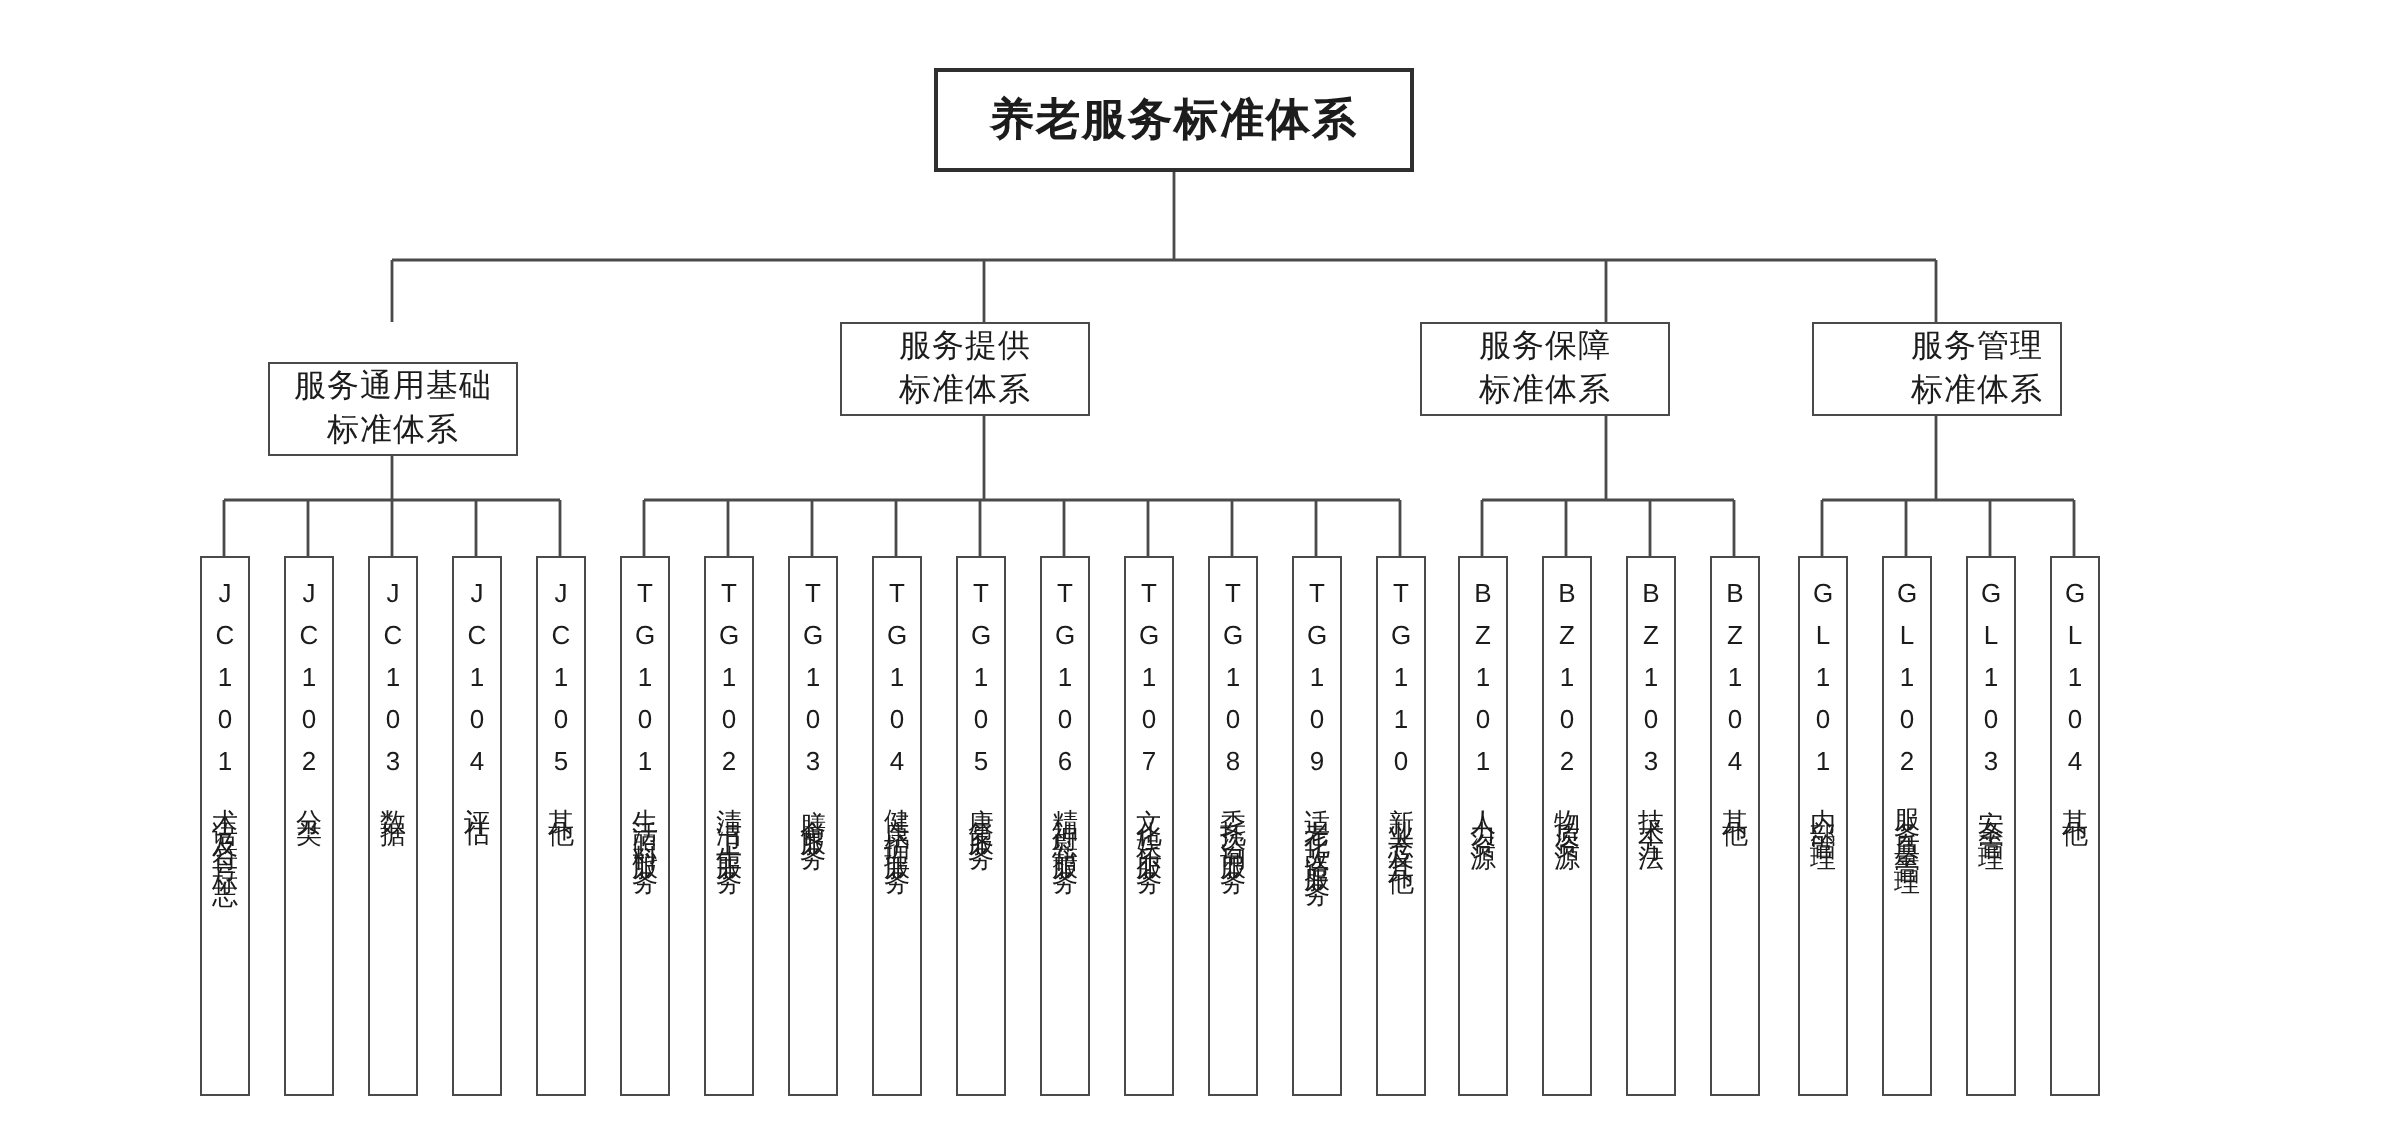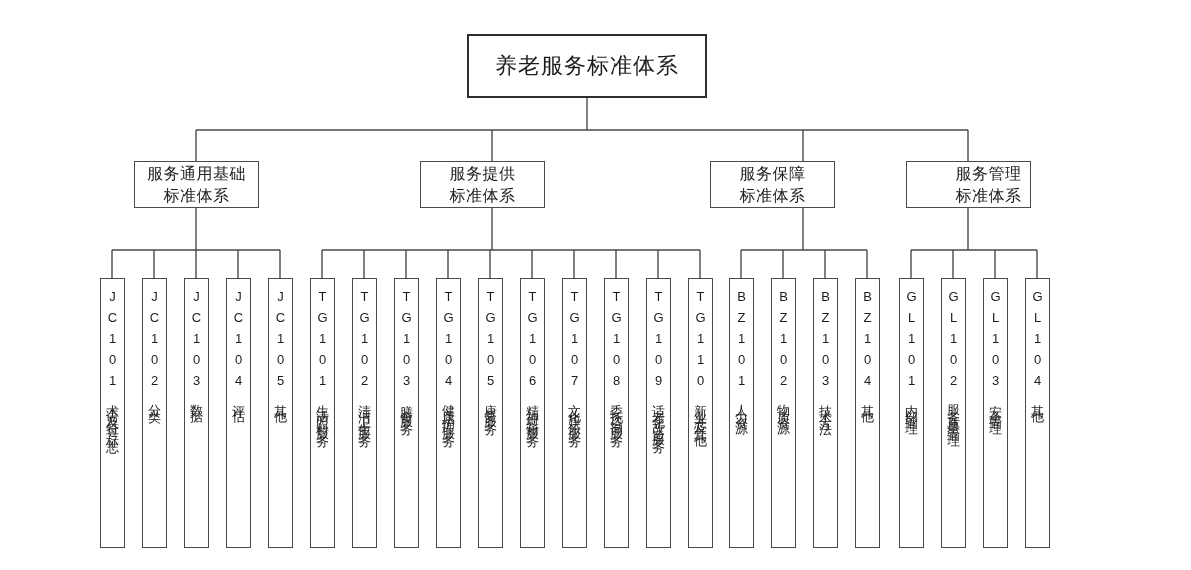--- a/index.html
+++ b/index.html
@@ -7,22 +7,22 @@
     position:relative;width:1191px;height:570px;background:#ffffff;overflow:hidden;
     font-family:"Liberation Sans","DejaVu Sans",sans-serif;color:#1c1c1c;
   }
   svg.connectors{position:absolute;left:0;top:0;z-index:1;}
   .node{
     position:absolute;background:#ffffff;border:1px solid #4a4a4a;
     display:flex;align-items:center;justify-content:center;text-align:center;
     box-sizing:border-box;z-index:2;
   }
   .root-node{
-    left:467px;top:34px;width:240px;height:64px;border:2px solid #2f2f2f;
-    font-size:22px;font-weight:400;letter-spacing:1px;
+    left:467px;top:34px;width:240px;height:52px;border:2px solid #2f2f2f;
+    font-size:22px;font-weight:700;letter-spacing:1px;
   }
   .branch-node{
     top:161px;width:125px;height:47px;font-size:16px;line-height:1.35;
     white-space:pre-line;letter-spacing:0.5px;
   }
   .leaf-node{
     top:278px;width:25px;height:270px;align-items:flex-start;
     padding-top:10px;
   }
   .leaf-node .vtext{
@@ -42,21 +42,21 @@
       <path d="M492 208 V250 M322 250 H700 M322 250 V278 M364 250 V278 M406 250 V278 M448 250 V278 M490 250 V278 M532 250 V278 M574 250 V278 M616 250 V278 M658 250 V278 M700 250 V278"></path>
       <path d="M803 208 V250 M741 250 H867 M741 250 V278 M783 250 V278 M825 250 V278 M867 250 V278"></path>
       <path d="M968 208 V250 M911 250 H1037 M911 250 V278 M953 250 V278 M995 250 V278 M1037 250 V278"></path>
     </g>
   </svg>
 
   <div class="node root-node">
     <span>养老服务标准体系</span>
   </div>
 
-  <div class="node branch-node" style="left:134px;">
+  <div class="node branch-node" style="left:134px;margin-top:20px;">
     <span>服务通用基础
 标准体系</span>
   </div>
   <div class="node branch-node" style="left:420px;justify-content:center;">
     <span>服务提供
 标准体系</span>
   </div>
   <div class="node branch-node" style="left:710px;text-align:center;">
     <span>服务保障
 标准体系</span>

